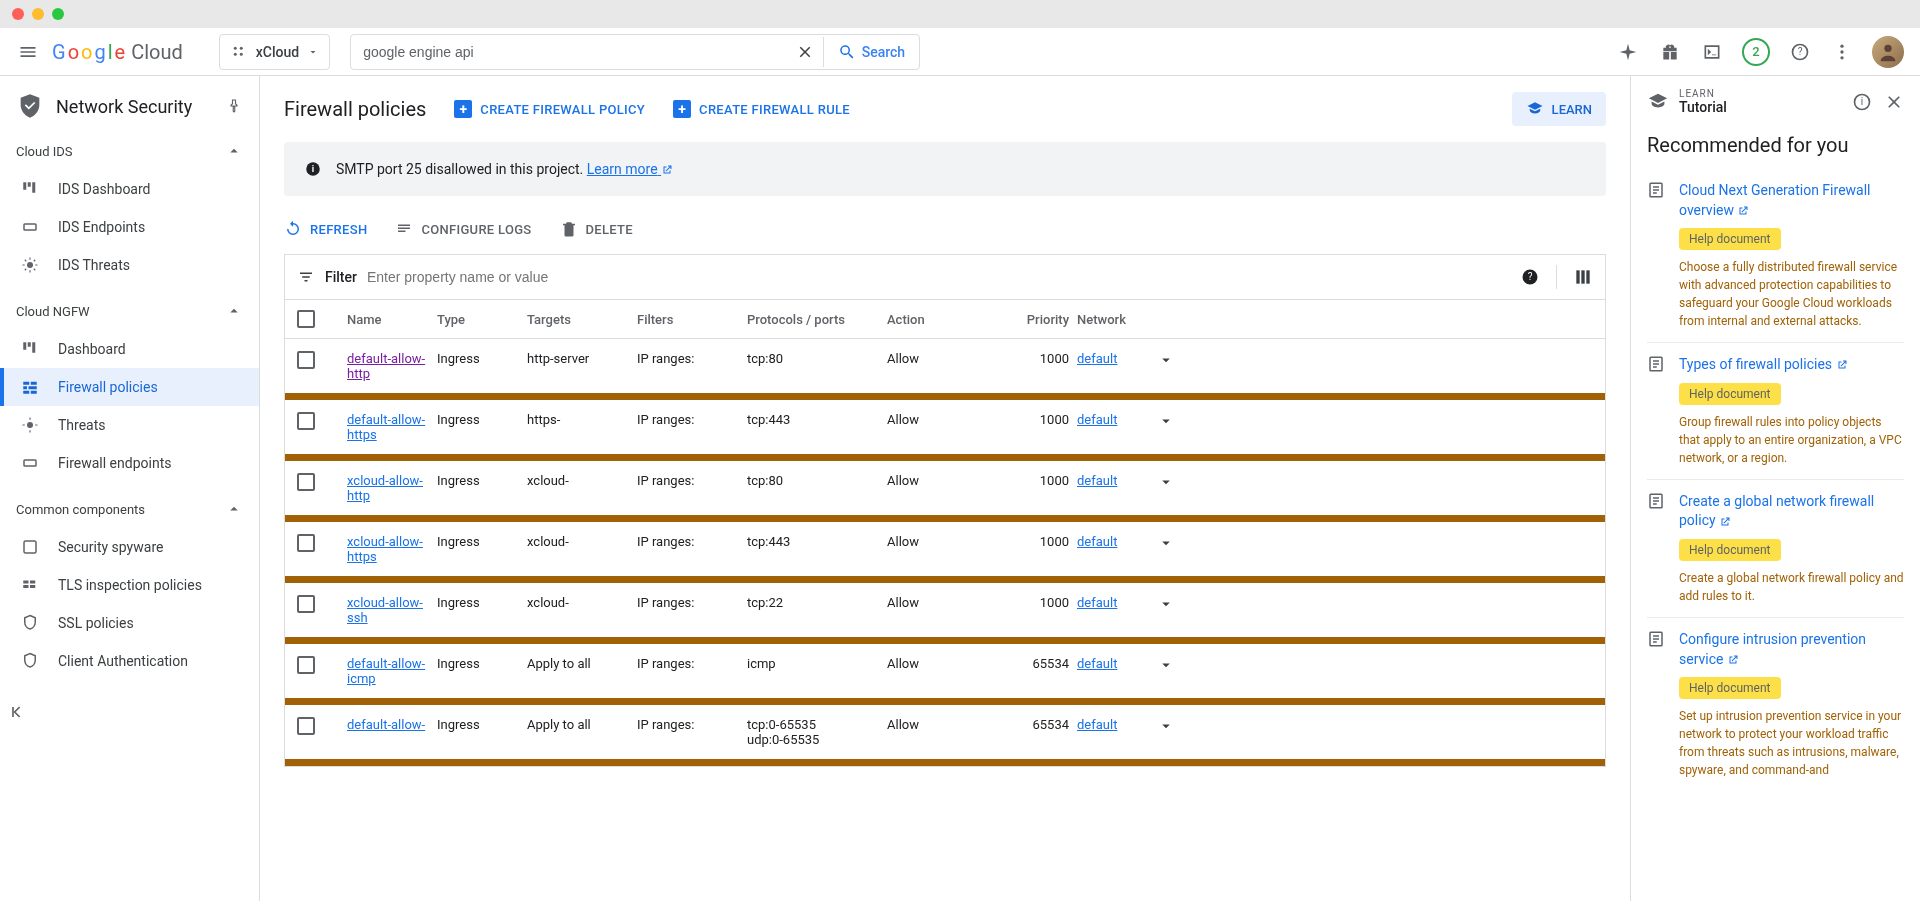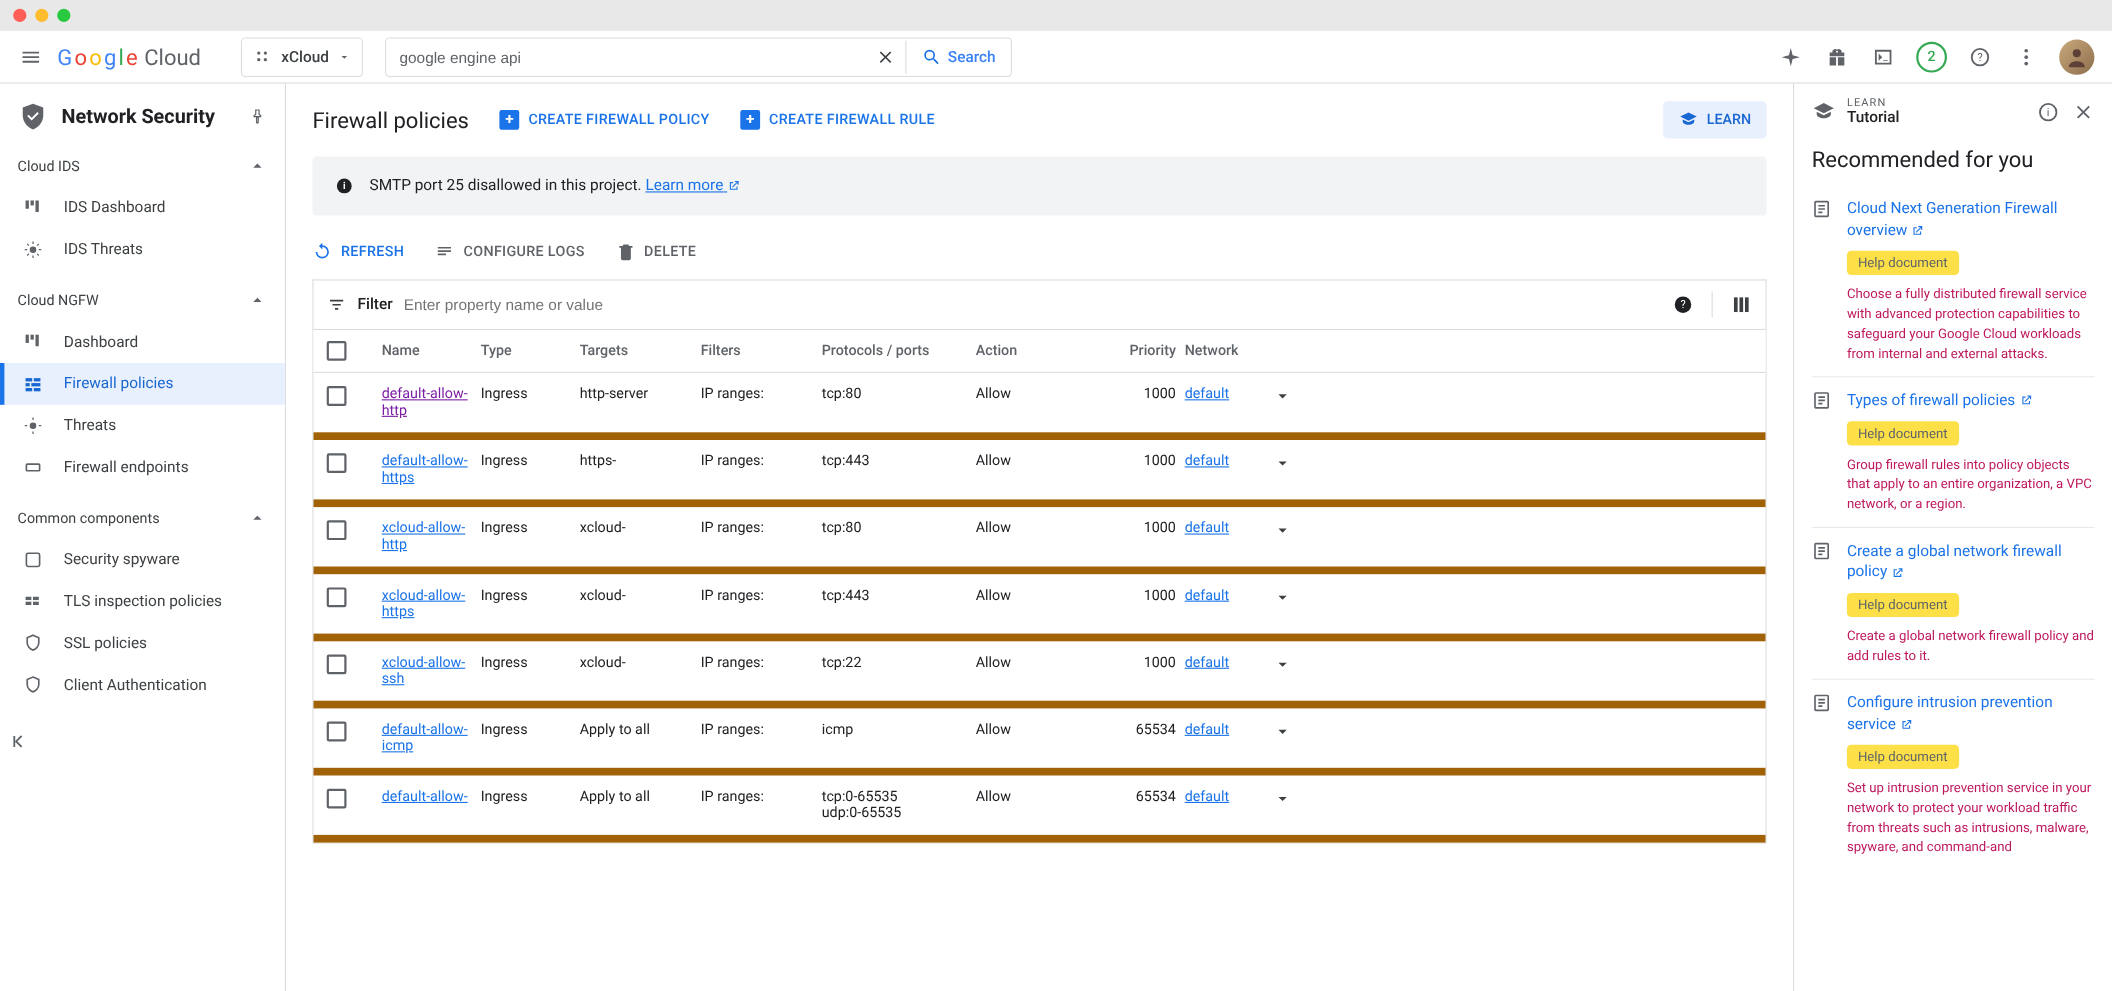--- a/index.html
+++ b/index.html
@@ -23,21 +23,21 @@
 .topbar-icons { display:flex; align-items:center; gap:18px; margin-left:auto;}
 .tb-icon { width:24px; height:24px; display:flex; align-items:center; justify-content:center; cursor:pointer; color:#5f6368;}
 .tb-icon svg{width:20px;height:20px; fill:currentColor;}
 .badge-circle { width:28px; height:28px; border:2px solid #34a853; border-radius:50%; display:flex; align-items:center; justify-content:center; color:#34a853; font-weight:500; font-size:13px;}
 .avatar { width:32px; height:32px; border-radius:50%; background:linear-gradient(135deg,#c9a97a,#8d6e4e); display:flex; align-items:center; justify-content:center;}
 .app-body { display:flex; height: calc(901px - 28px - 48px); }
 
 .sidebar { width:260px; border-right:1px solid #dadce0; overflow-y:auto; flex-shrink:0;}
 .sidebar-header { display:flex; align-items:center; gap:12px; padding:16px 16px 8px 16px;}
 .shield-icon { width:28px; height:28px; }
-.sidebar-title { font-size:18px; font-weight:700;}
+.sidebar-title { font-size:18px; font-weight:400;}
 .pin-icon { margin-left:auto; color:#5f6368;}
 .nav-section { padding: 4px 0;}
 .section-header { display:flex; align-items:center; padding:10px 16px; font-size:13px; color:#3c4043; cursor:pointer;}
 .section-header .chev{margin-left:auto;}
 .nav-item { display:flex; align-items:center; gap:18px; padding:10px 16px 10px 20px; font-size:14px; color:#3c4043; cursor:pointer;}
 .nav-item .ni-icon{width:20px; display:flex; justify-content:center;}
 .nav-item.active { background:#e8f0fe; color:#1967d2; border-left:4px solid #1a73e8; padding-left:16px;}
 .nav-item.active .ni-icon{color:#1967d2;}
 
 .main { flex:1; display:flex; flex-direction:column; overflow:hidden;}
@@ -74,21 +74,21 @@
 .rp-header .learn-small{font-size:10px; color:#5f6368; letter-spacing:1px;}
 .rp-header .tutorial{font-size:14px; font-weight:500;}
 .rp-header-icons{margin-left:auto; display:flex; gap:12px; color:#5f6368;}
 .rp-title{font-size:20px; font-weight:400; margin:18px 0 12px 0;}
 .rec-item{display:flex; gap:12px; padding:12px 0; border-bottom:1px solid #e8eaed;}
 .rec-item:last-child{border-bottom:none;}
 .rec-icon{width:20px; flex-shrink:0; color:#5f6368;}
 .rec-body{flex:1;}
 .rec-link{color:#1a73e8; font-size:14px; cursor:pointer; line-height:1.4;}
 .rec-badge{display:inline-block; background:#fde047; color:#5f6368; font-size:12px; padding:4px 10px; border-radius:4px; margin:8px 0;}
-.rec-desc{font-size:12px; color:#be185d; line-height:1.5;}
+.rec-desc{font-size:12px; color:#a16207; line-height:1.5;}
 svg{display:block;}
 </style>
 </head>
 <body>
 
 <div class="window-chrome">
   <div class="traffic-light tl-red"></div>
   <div class="traffic-light tl-yellow"></div>
   <div class="traffic-light tl-green"></div>
 </div>
@@ -198,20 +198,28 @@
       </div>
       <div class="nav-item">
           <span class="ni-icon">
             <svg width="18" height="18" viewBox="0 0 24 24">
               <rect x="3" y="3" width="4" height="10" fill="#5f6368"></rect>
               <rect x="9" y="3" width="4" height="6" fill="#5f6368"></rect>
               <rect x="15" y="3" width="4" height="14" fill="#5f6368"></rect>
             </svg>
           </span>
           <span>IDS Dashboard</span>
+        </div>
+      <div class="nav-item">
+          <span class="ni-icon">
+            <svg width="18" height="18" viewBox="0 0 24 24">
+              <rect x="4" y="8" width="16" height="8" rx="1" fill="none" stroke="#5f6368" stroke-width="2"></rect>
+            </svg>
+          </span>
+          <span>IDS Endpoints</span>
         </div>
       <div class="nav-item">
           <span class="ni-icon">
             <svg width="18" height="18" viewBox="0 0 24 24">
               <circle cx="12" cy="12" r="4" fill="#5f6368"></circle>
               <path d="M12 2v3M12 19v3M2 12h3M19 12h3M5 5l2 2M17 17l2 2M5 19l2-2M17 7l2-2" stroke="#5f6368" stroke-width="1.5"></path>
             </svg>
           </span>
           <span>IDS Threats</span>
         </div>

